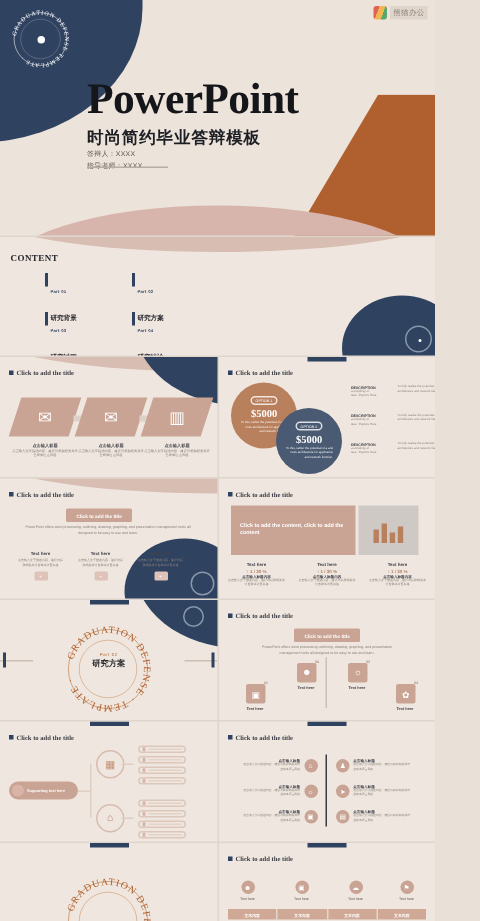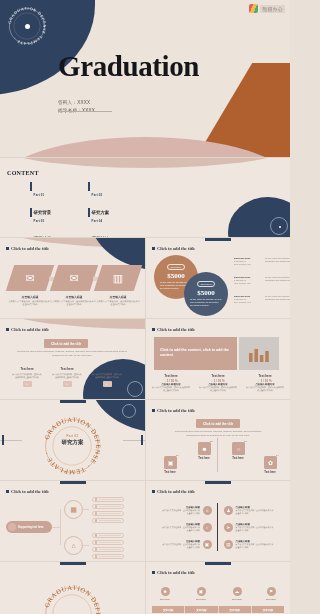--- a/index.html
+++ b/index.html
@@ -89,21 +89,21 @@
   .para{position:absolute;width:40px;height:26px;background:#c9a393;transform:skewX(-18deg);}
   .para .ic{transform:skewX(18deg);display:flex;align-items:center;justify-content:center;
     height:100%;color:#fff;font-size:11px;}
   .cap{position:absolute;width:44px;text-align:center;}
   .cap .h{font-size:2.8px;color:#4a4a52;font-weight:700;margin-bottom:1px;}
   .cap .b{font-size:2.2px;color:#8b827a;line-height:1.5;}
   .connector{position:absolute;width:7px;height:4px;background:#ded2c8;}
 
   
   .circ{position:absolute;border-radius:50%;display:flex;flex-direction:column;
-    align-items:center;justify-content:center;color:#fff;text-align:left;}
+    align-items:center;justify-content:center;color:#fff;text-align:right;}
   .circ .op{font-size:2.4px;border:.4px solid rgba(255,255,255,.8);padding:.5px 2px;border-radius:4px;margin-bottom:1.5px;}
   .circ .amt{font-size:7px;font-family:"Liberation Serif",serif;font-weight:700;}
   .circ .bd{font-size:2px;line-height:1.5;width:32px;margin-top:1.5px;opacity:.92;}
   .dsc{position:absolute;display:flex;gap:3px;width:84px;}
   .dsc .l{width:28px;}
   .dsc .l .t{font-size:2.4px;font-weight:700;color:#3c3c44;}
   .dsc .l .s{font-size:2px;color:#8b827a;line-height:1.5;}
   .dsc .r{flex:1;font-size:2px;color:#8b827a;line-height:1.5;}
 
   
@@ -196,21 +196,22 @@
     </div>
 
     <div class="rust"></div>
     <div class="pinkwave"></div>
 
     <div class="brand">
       <span class="mark"></span>
       <span class="bname">熊猫办公</span>
     </div>
 
-    <h1>Graduation</h1>
+    <h1>PowerPoint</h1>
+    <h2>时尚简约毕业答辩模板</h2>
     <div class="meta">
       <div>答辩人：XXXX</div>
       <div>指导老师：XXXX</div>
     </div>
     <div class="rule"></div>
   </div>
 
   <div class="gapv"></div>
 
   <div class="slide" style="width:290px;height:79px">

